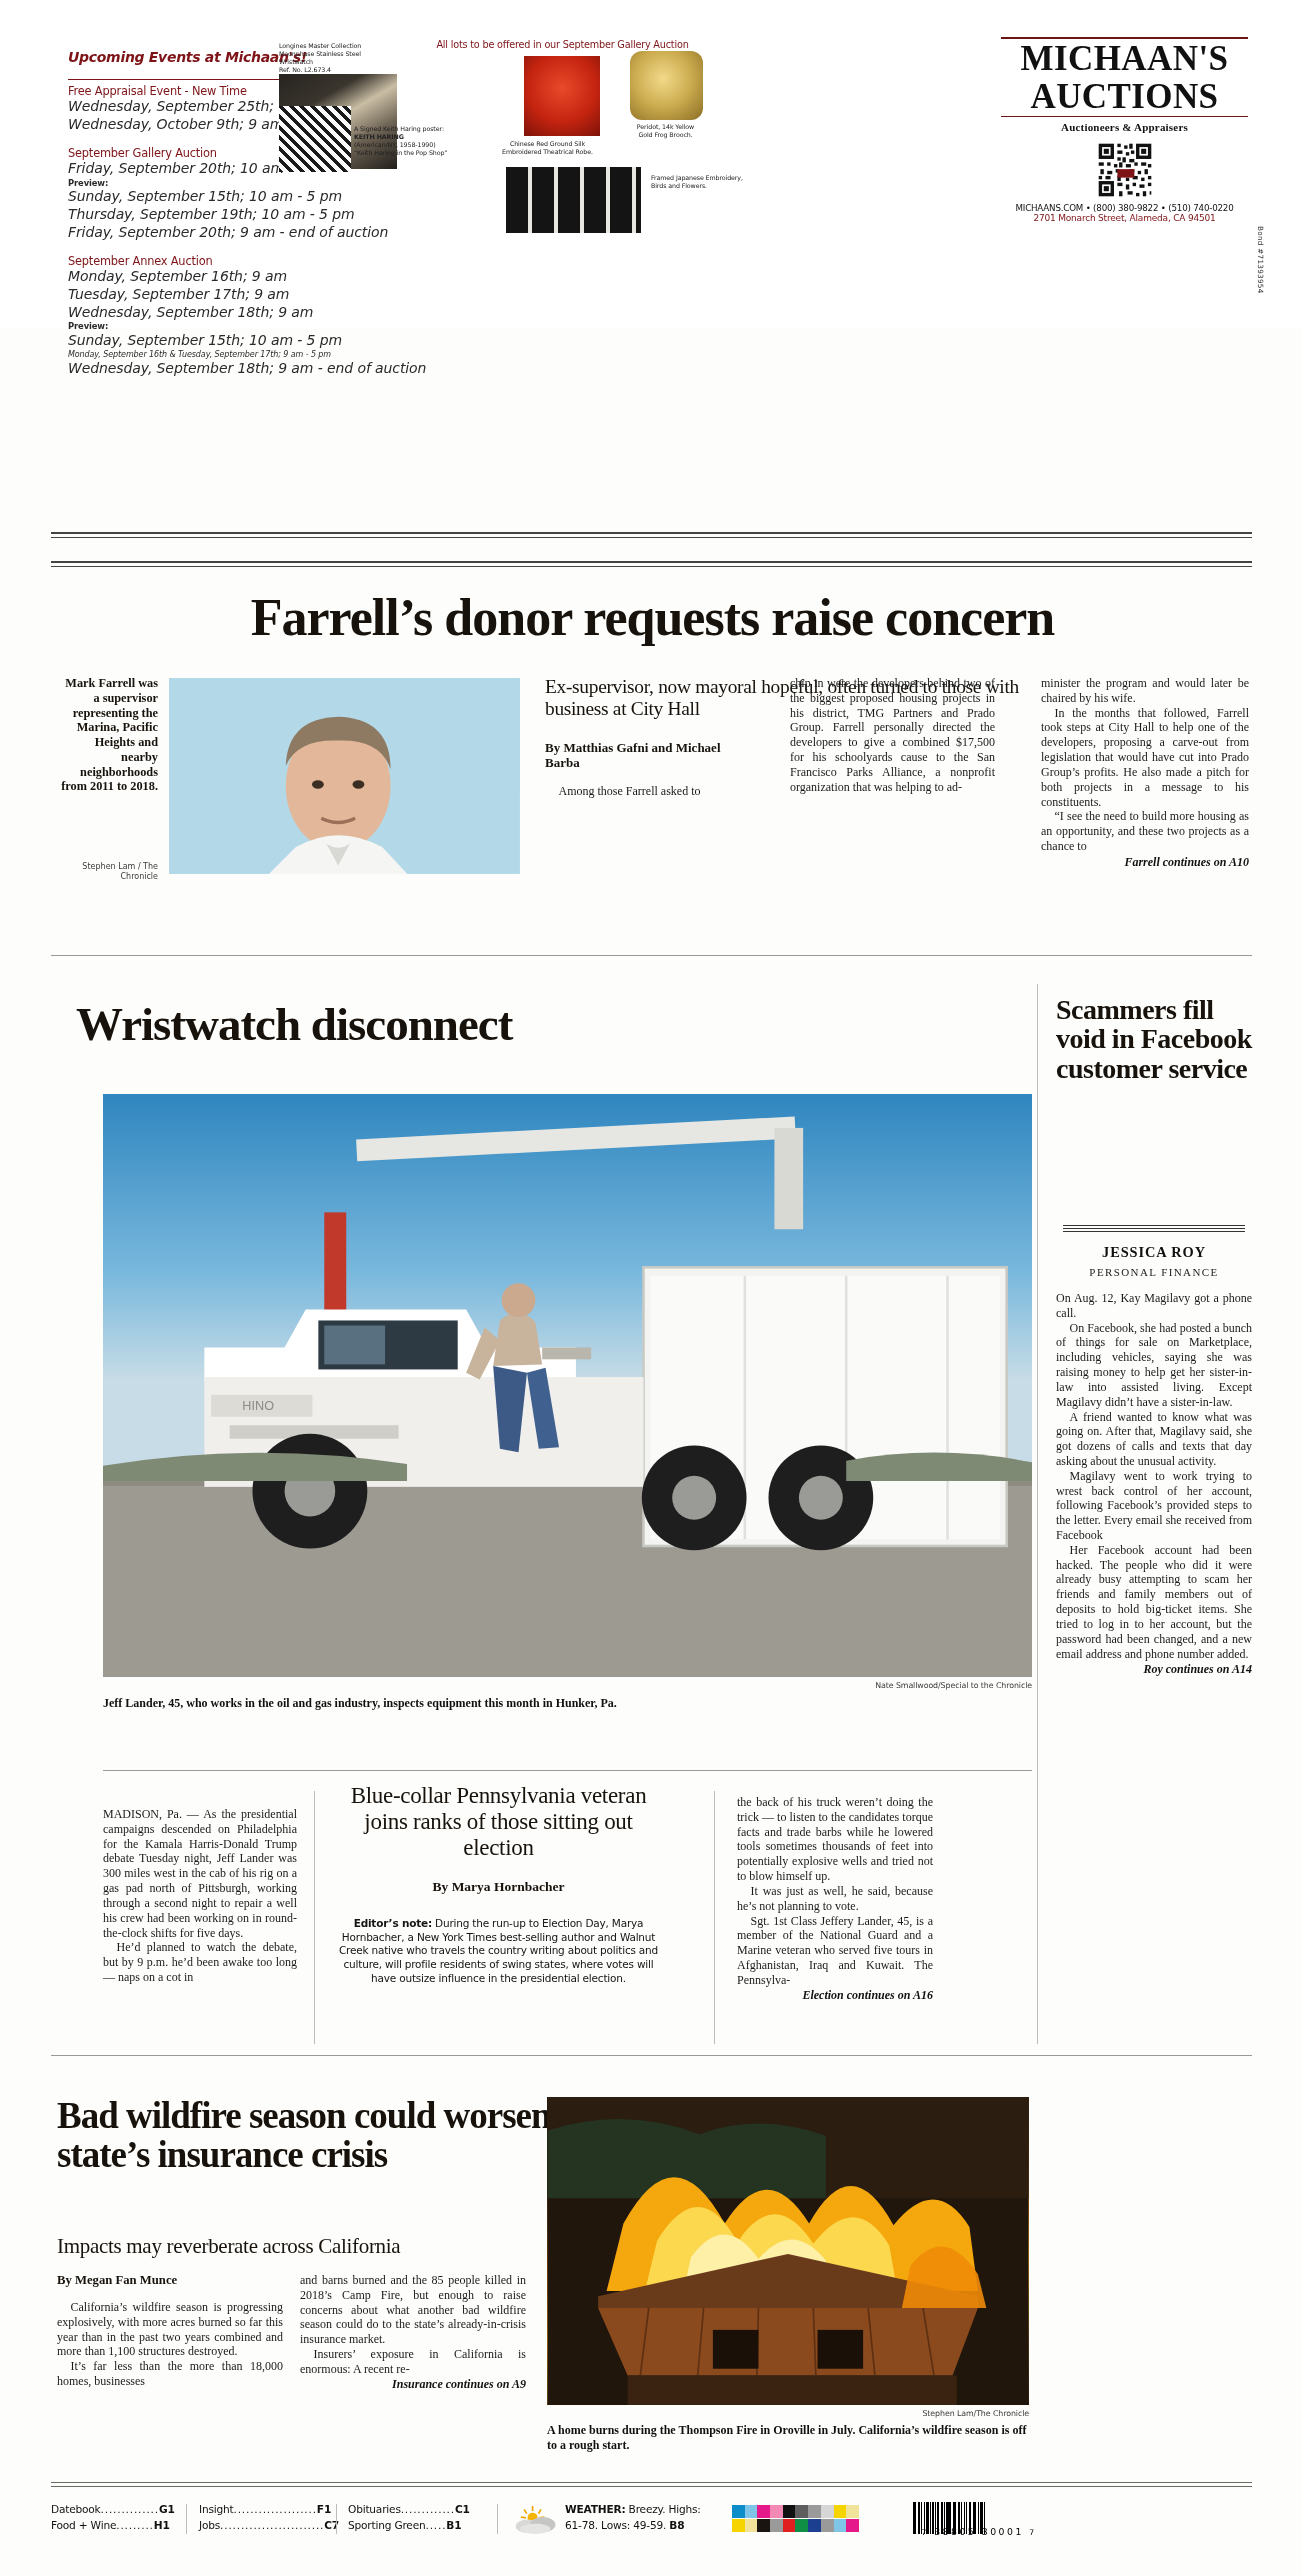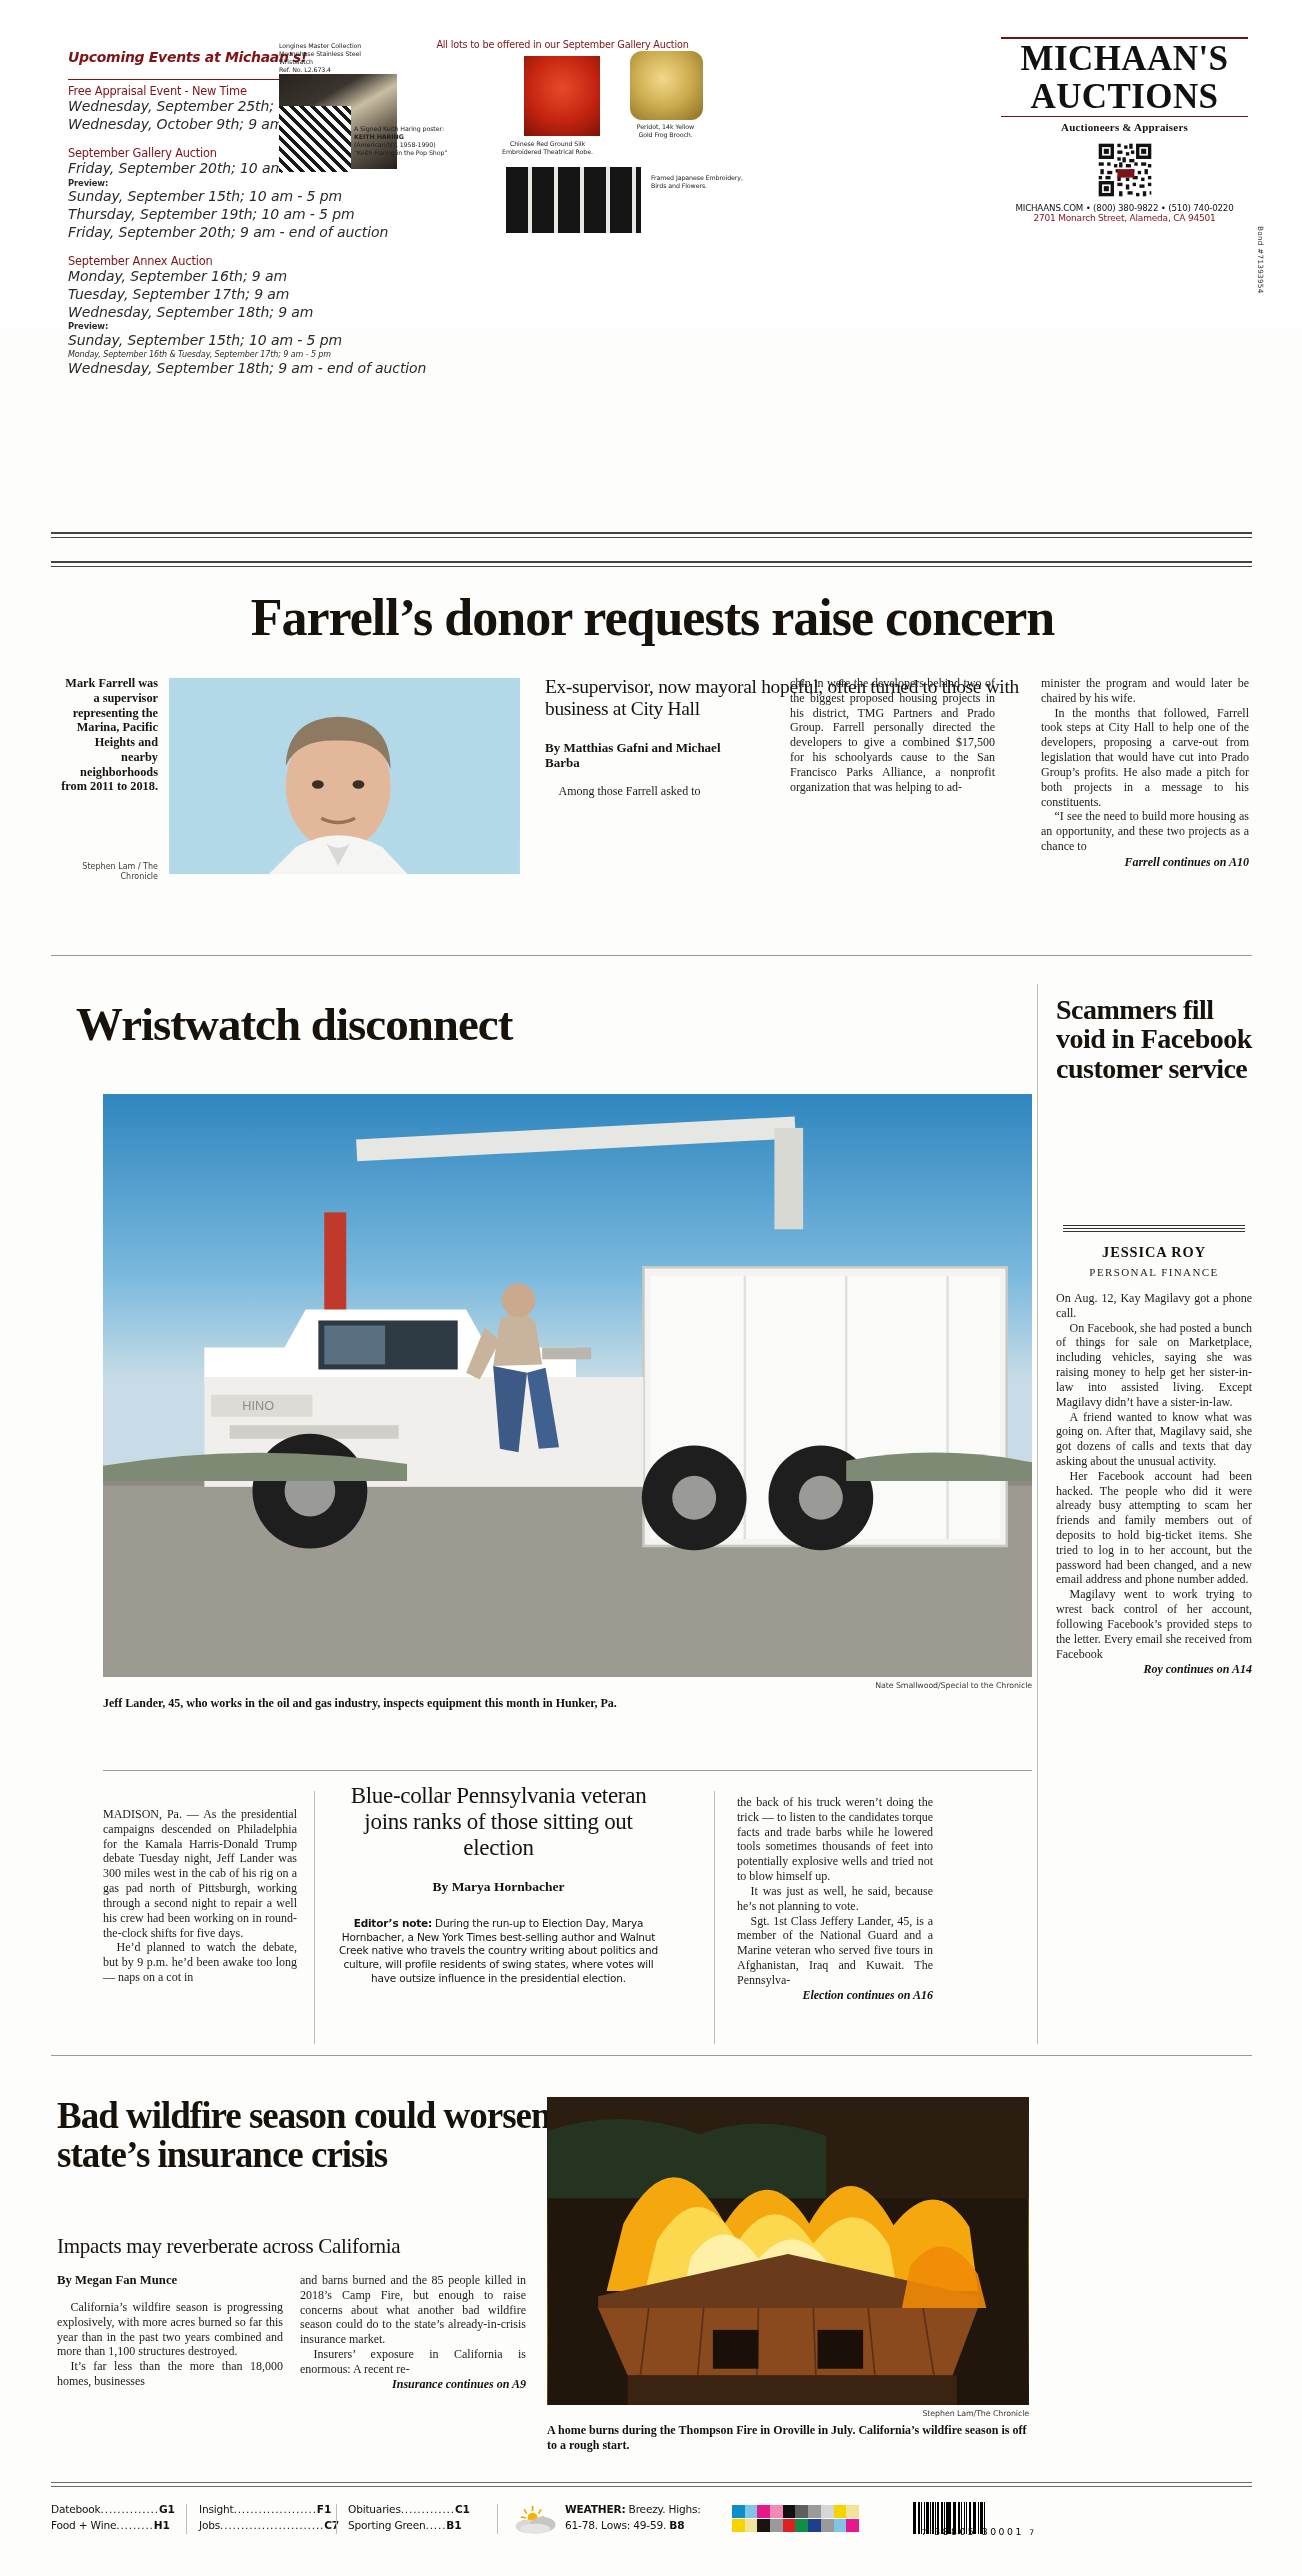--- a/index.html
+++ b/index.html
@@ -509,22 +509,22 @@
     <div></div>
       <div></div>
       <div></div>
   </div>
   <div class="sb-author">JESSICA ROY</div>
   <div class="sb-kicker">PERSONAL FINANCE</div>
   <div class="body sb-body">
     <p style="text-indent:0">On Aug. 12, Kay Magilavy got a phone call.</p>
     <p>On Facebook, she had posted a bunch of things for sale on Marketplace, including vehicles, saying she was raising money to help get her sister-in-law into assisted living. Except Magilavy didn’t have a sister-in-law.</p>
     <p>A friend wanted to know what was going on. After that, Magilavy said, she got dozens of calls and texts that day asking about the unusual activity.</p>
+    <p>Magilavy went to work trying to wrest back control of her account, following Facebook’s provided steps to the letter. Every email she received from Facebook</p>
     <p>Her Facebook account had been hacked. The people who did it were already busy attempting to scam her friends and family members out of deposits to hold big-ticket items. She tried to log in to her account, but the password had been changed, and a new email address and phone number added.</p>
-    <p>Magilavy went to work trying to wrest back control of her account, following Facebook’s provided steps to the letter. Every email she received from Facebook</p>
     <div class="jump">Roy continues on A14</div>
   </div>
 
   <div class="hr" style="left:51px;top:2055px;width:1201px;"></div>
 
   <div class="hl s3-hl">Bad wildfire season could worsen state’s insurance crisis</div>
   <div class="deck s3-deck">Impacts may reverberate across California</div>
   <div class="byline s3-by">By Megan Fan Munce</div>
 
   <div class="body s3-c1">

